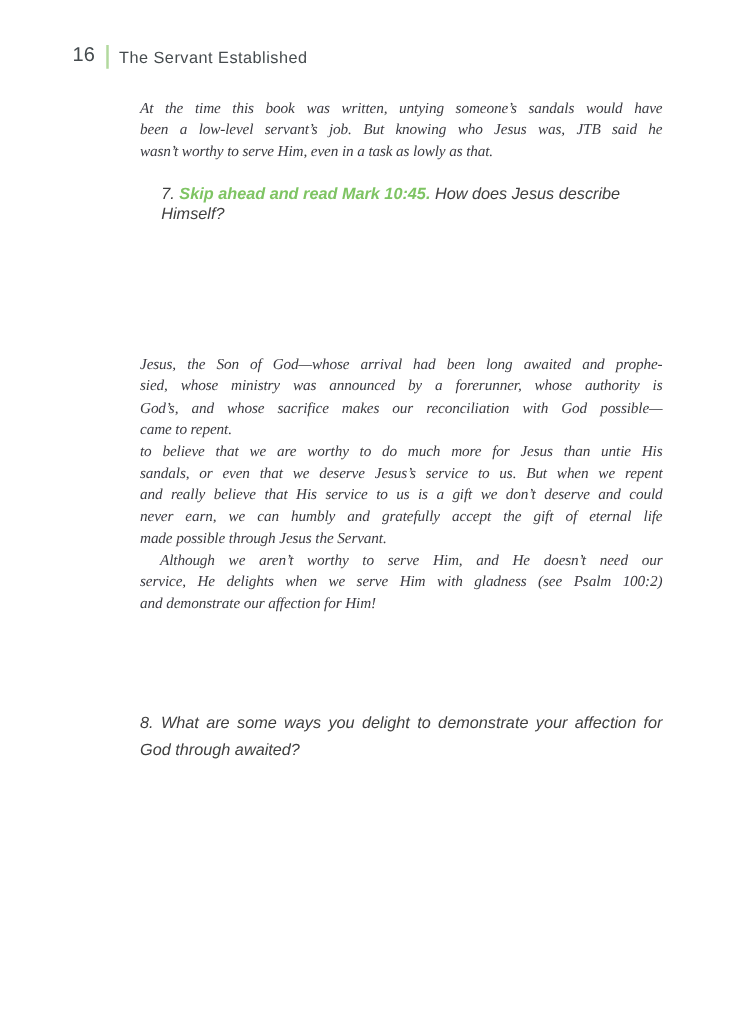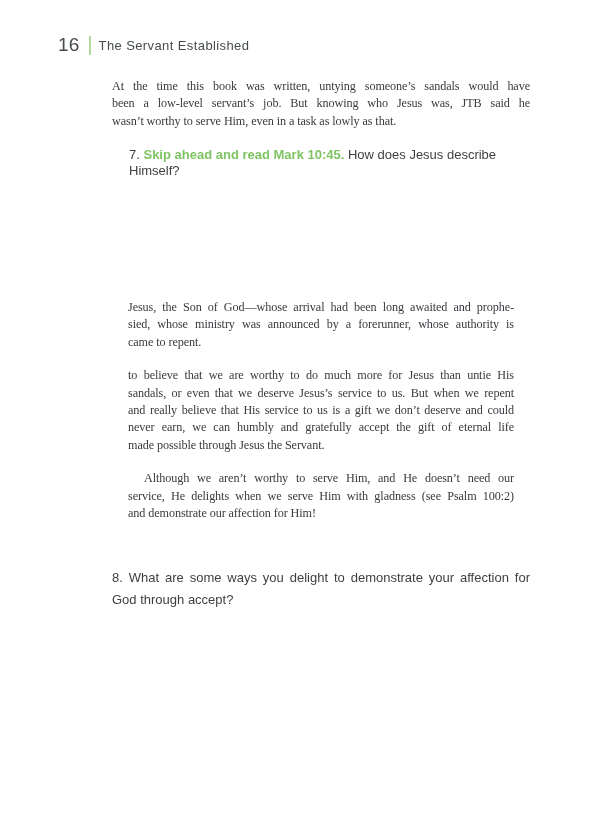--- a/index.html
+++ b/index.html
@@ -6,36 +6,36 @@
   .page{
     position:relative;width:602px;height:825px;background:#ffffff;
     font-family:"Liberation Serif","DejaVu Serif",serif;overflow:hidden;
   }
   
   .running-head{
     position:absolute;top:34px;left:58px;height:22px;
     display:flex;align-items:center;
     font-family:"Liberation Sans",sans-serif;color:#454b4e;
   }
-  .page-num{font-size:19px;letter-spacing:.2px;}
+  .page-num{font-size:16px;letter-spacing:.2px;}
   .head-divider{width:2px;height:19px;background:#b2d99e;margin:0 8px 0 9px;}
   .running-title{font-size:13px;letter-spacing:.4px;padding-top:1px;}
 
   
-  .block{position:absolute;left:112px;width:418px;}
+  .block{position:absolute;left:112px;width:418px;font-style:italic;}
   .serif-block{
     font-size:12.2px;line-height:17.4px;color:#3a3a40;letter-spacing:-0.1px;
   }
   .line{white-space:nowrap;text-align:justify;text-align-last:justify;}
   .line-last{text-align-last:left;}
   .line-indent{text-indent:16px;}
 
   .intro{top:78px;}
   .main-body{top:283px;}
-  .main-body .para{margin:16px;}
+  .main-body .para{margin:0;}
 
   .question{
     font-family:"Liberation Sans",sans-serif;color:#3f3f3f;
   }
   .q7{top:147px;font-size:13px;line-height:16px;margin-left:17px;}
   .q7 .green{color:#7ec463;font-weight:bold;}
   .q8{top:519px;font-size:13px;line-height:22px;margin-top:48px;}
 
   .answer-space{position:absolute;left:112px;top:170px;width:418px;height:108px;}
 </style>
@@ -59,34 +59,35 @@
   <div class="block question q7">
     <span>7. </span><span class="green">Skip ahead and read Mark 10:45.</span><span> How does Jesus describe Himself?</span>
   </div>
 
   <div class="answer-space"></div>
 
   <div class="block serif-block main-body">
     <div class="para">
         <div class="line">Jesus, the Son of God—whose arrival had been long awaited and prophe-</div>
         <div class="line">sied, whose ministry was announced by a forerunner, whose authority is</div>
+        <div class="line">God’s, and whose sacrifice makes our reconciliation with God possible—</div>
         <div class="line line-last">came to repent.</div>
       </div>
     <div class="para">
         <div class="line">to believe that we are worthy to do much more for Jesus than untie His</div>
         <div class="line">sandals, or even that we deserve Jesus’s service to us. But when we repent</div>
         <div class="line">and really believe that His service to us is a gift we don’t deserve and could</div>
         <div class="line">never earn, we can humbly and gratefully accept the gift of eternal life</div>
         <div class="line line-last">made possible through Jesus the Servant.</div>
       </div>
     <div class="para">
         <div class="line line-indent">Although we aren’t worthy to serve Him, and He doesn’t need our</div>
         <div class="line">service, He delights when we serve Him with gladness (see Psalm 100:2)</div>
         <div class="line line-last">and demonstrate our affection for Him!</div>
       </div>
   </div>
 
   <div class="block question q8">
       <div class="line">8. What are some ways you delight to demonstrate your affection for</div>
-      <div class="line line-last">God through accept?</div>
+      <div class="line line-last">God through awaited?</div>
     </div>
 
 </div>
 
 </body></html>

